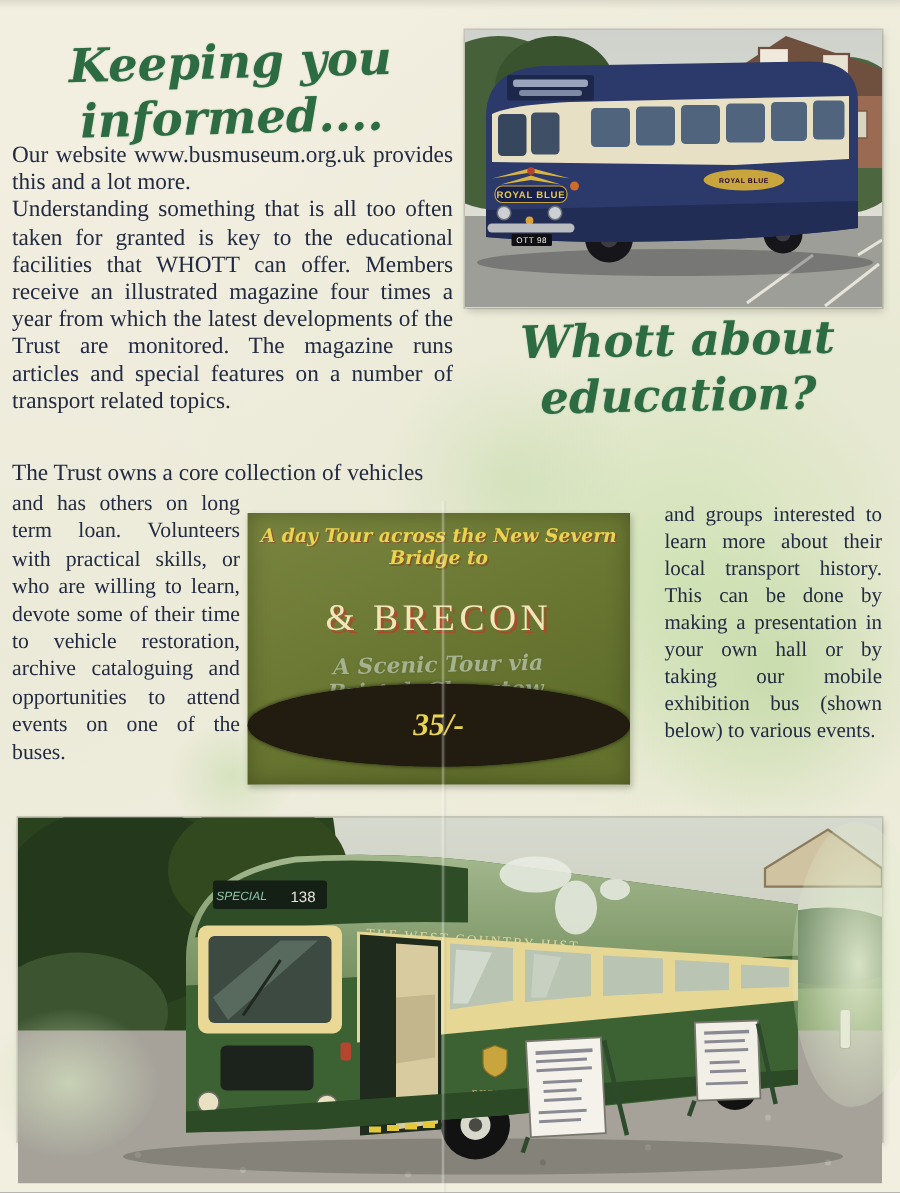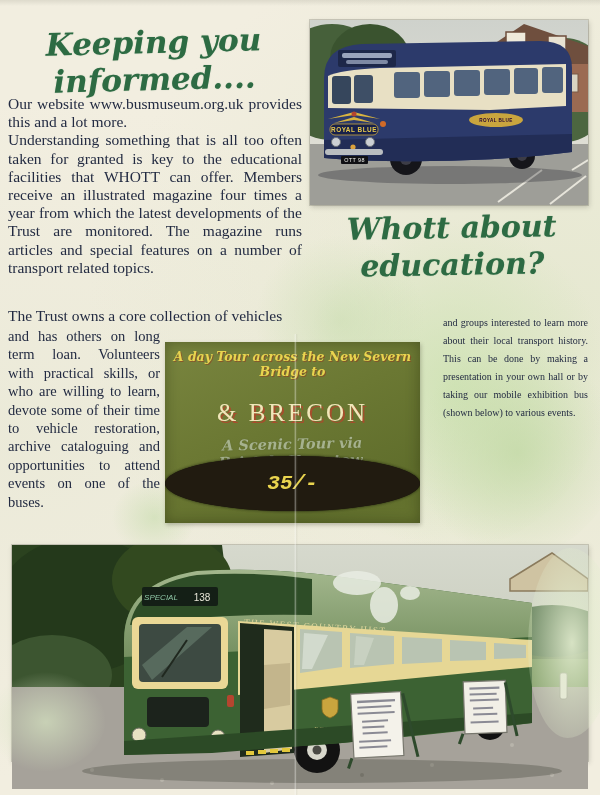--- a/index.html
+++ b/index.html
@@ -38,21 +38,21 @@
   .h-right { left:308px; top:209px; width:288px; font-size:30px; line-height:37px; transform:rotate(-1deg); }
 
   .bodytext {
     position:absolute; z-index:2; color:#232b42; text-align:justify; margin:0;
   }
   .bodytext p { margin:0; }
   .tb1 { left:8px;  top:95px;  width:294px; font-size:15.5px; line-height:18.2px; }
   .tb3w{ left:8px;  top:307px; width:294px; font-size:15.5px; line-height:18.2px; }
   .tb3n{ left:8px;  top:327px; width:152px; font-size:14.5px; line-height:18.4px; }
   .trw { left:318px; top:283px; width:272px; font-size:13.8px; line-height:21px; }
-  .trn { left:443px; top:314px; width:145px; font-size:10px;  line-height:18px; }
+  .trn { left:443px; top:335px; width:145px; font-size:14px;  line-height:18px; }
 
   .photo { position:absolute; z-index:1; box-shadow:0 0 0 1px rgba(90,90,80,.25), 1px 2px 5px rgba(60,60,50,.25); }
   .photo svg { display:block; }
   .ph-top    { left:310px; top:20px;  width:278px; height:185px; }
   .ph-bottom { left:12px;  top:545px; width:576px; height:216px; }
 
   .poster {
     position:absolute; z-index:2; left:165px; top:342px; width:255px; height:181px;
     background:linear-gradient(155deg, #79853f, #6b7833 45%, #606e2c 80%, #66742f);
     box-shadow:inset 0 0 14px rgba(20,25,5,.35), 1px 2px 4px rgba(60,60,40,.3);
@@ -67,21 +67,21 @@
            color:#f1e7ba; text-shadow:2px 2px 0 rgba(176,70,44,.85); }
   .p-sub { top:93px; font-family:"DejaVu Serif", serif; font-style:italic; font-weight:bold;
            font-size:14.5px; line-height:17px; color:#a6b28e; transform:rotate(-1.2deg);
            text-shadow:0 0 1px rgba(60,70,40,.4); }
   .p-circle { position:absolute; width:55px; height:55px; border-radius:50%;
            background:#211b10; color:#e9d44f; text-align:center; box-shadow:0 0 3px rgba(0,0,0,.4); }
   .p-cl { left:10px; bottom:12px; }
   .p-cr { right:8px; bottom:12px; }
   .p-time  { font-family:"Liberation Sans", sans-serif; font-weight:bold; font-size:19px; margin-top:10px; line-height:19px; }
   .p-ampm  { font-family:"Liberation Sans", sans-serif; font-weight:bold; font-size:9px; line-height:9px; }
-  .p-fare  { font-family:Liberation Mono, monospace; font-weight:bold; font-style:italic; font-size:21px; line-height:55px; }
+  .p-fare  { font-family:Liberation Serif, serif; font-weight:bold; font-style:italic; font-size:21px; line-height:55px; }
 
   .crease { position:absolute; z-index:4; left:294px; top:334px; width:4px; height:461px;
     background:linear-gradient(to right, rgba(255,255,255,0), rgba(255,255,252,.38), rgba(120,120,100,.10), rgba(255,255,255,0)); }
 </style>
 </head>
 <body>
 
 <div class="page">
 
   <div class="wash w1"></div>

